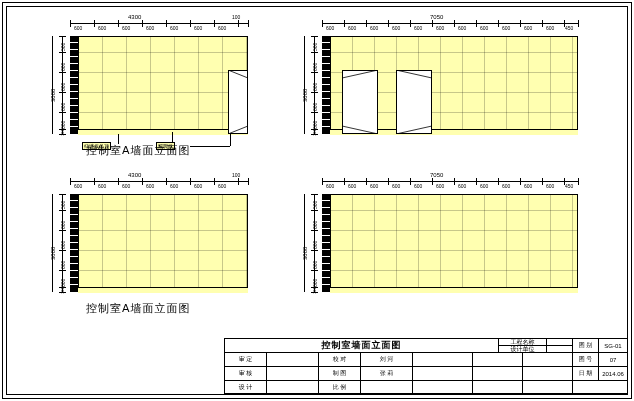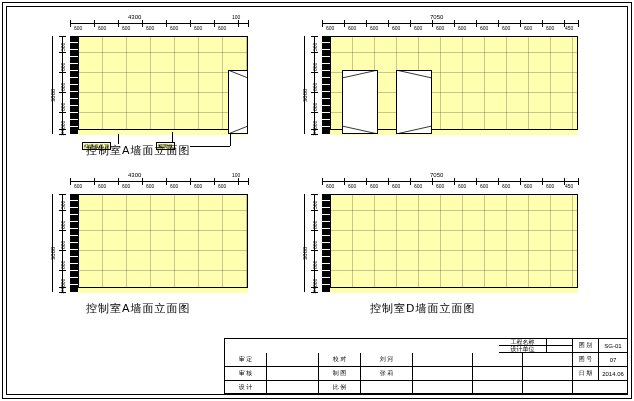--- a/index.html
+++ b/index.html
@@ -329,24 +329,24 @@
       <div class="stripe" style="top:62px;"></div>
         <div class="stripe" style="top:69px;"></div>
       <div class="stripe" style="top:76px;"></div>
         <div class="stripe" style="top:83px;"></div>
       <div class="stripe" style="top:90px;"></div>
     </div>
 
     <div class="wallbox" style="left:30px;top:22px;width:248px;height:98px;background-size:22px 20px;background-position:-1px 15px;"></div>
     <div style="position:absolute;left:30px;top:115px;width:248px;height:5px;border-top:1px solid #000;background:#ffffb0;"></div>
   </div>
-  <div class="caption" style="left:370px;top:301px;">控制室D墙面立面图</div>
 
   <div id="titleblock">
 
+    <div class="cell tbtitle" style="left:0;top:0;width:274px;height:14px;">控制室墙面立面图</div>
     <div class="cell" style="left:274px;top:0;width:48px;height:7px;">工程名称</div>
     <div class="cell" style="left:274px;top:7px;width:48px;height:7px;">设计单位</div>
     <div class="cell" style="left:322px;top:0;width:26px;height:7px;"></div>
     <div class="cell" style="left:322px;top:7px;width:26px;height:7px;"></div>
 
     <div class="cell" style="left:348px;top:0;width:26px;height:14px;">图  别</div>
     <div class="cell nb" style="left:374px;top:0;width:28px;height:14px;">SG-01</div>
     <div class="cell" style="left:348px;top:14px;width:26px;height:14px;">图  号</div>
     <div class="cell nb" style="left:374px;top:14px;width:28px;height:14px;">07</div>
     <div class="cell" style="left:348px;top:28px;width:26px;height:14px;">日  期</div>

